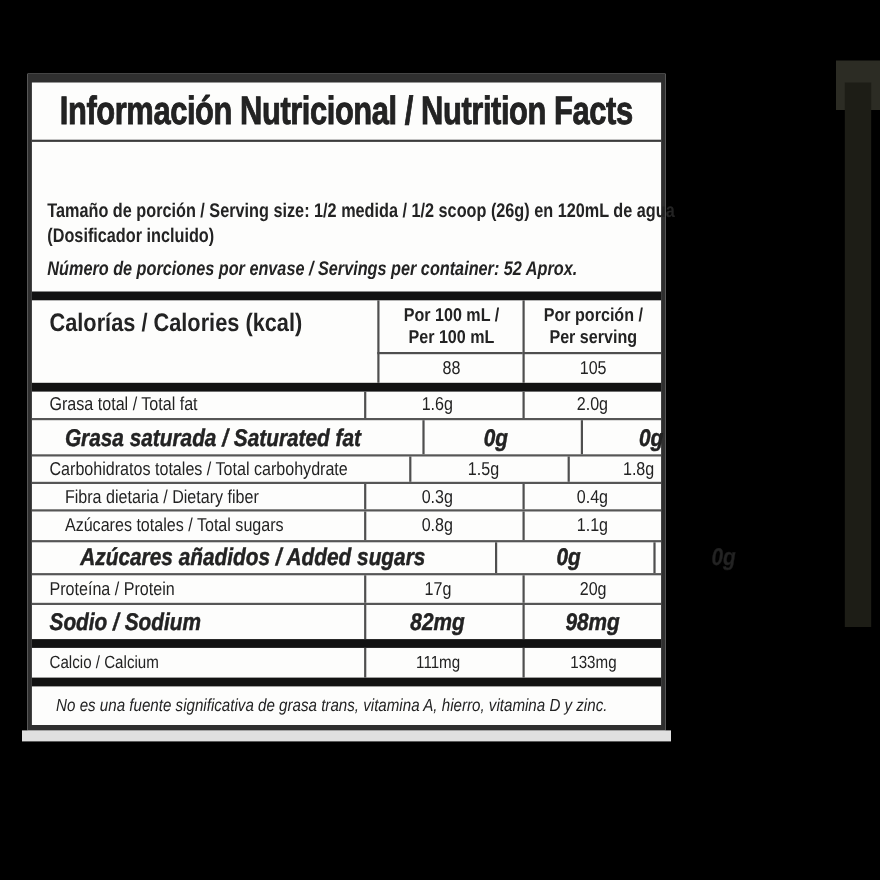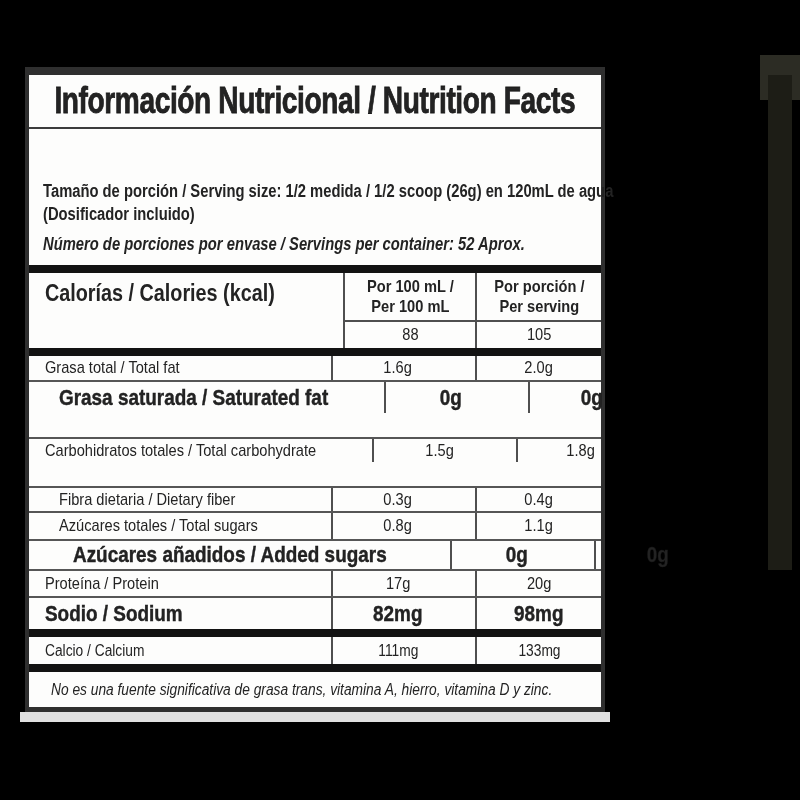--- a/index.html
+++ b/index.html
@@ -66,25 +66,25 @@
     display: flex; align-items: center; justify-content: center;
     font-size: 17px; border-left: 2px solid #4f4f4f; border-top: 2px solid #4f4f4f;
   }
   .cv2 { grid-column: 2; grid-row: 2; } .cv3 { grid-column: 3; grid-row: 2; }
 
   .nrow { border-top: 2px solid #565656; gap: 12px; }
   .nrow.nt { border-top: none; }
   .cell-name { display: flex; align-items: center; padding-left: 16px; }
   .cell-val  { display: flex; align-items: center; justify-content: center; border-left: 2px solid #4f4f4f; }
   .n .cell-name, .n .cell-val { font-size: 17px; }
-  .b .cell-name, .b .cell-val { font-size: 22px; font-weight: bold; -webkit-text-stroke: .4px #1a1a1a; }
+  .b .cell-name, .b .cell-val { font-size: 22px; font-weight: bold; font-style: italic; -webkit-text-stroke: .4px #1a1a1a; }
   .sm .cell-name, .sm .cell-val { font-size: 16px; }
   .i1 .cell-name { padding-left: 30px; }
   .i2 .cell-name { padding-left: 44px; }
-  .h23 { min-height: 23px; margin-top: 24px; } .h24 { min-height: 24px; } .h25 { min-height: 25px; }
+  .h23 { min-height: 23px; } .h24 { min-height: 24px; } .h25 { min-height: 25px; }
   .h26 { min-height: 26px; } .h27 { min-height: 27px; } .h28 { min-height: 28px; }
   .h31 { min-height: 31px; }
 
   .footnote {
     min-height: 35px; display: flex; align-items: center;
     padding-left: 22px; font-size: 16px; font-style: italic;
   }
 </style>
 </head>
 <body>

